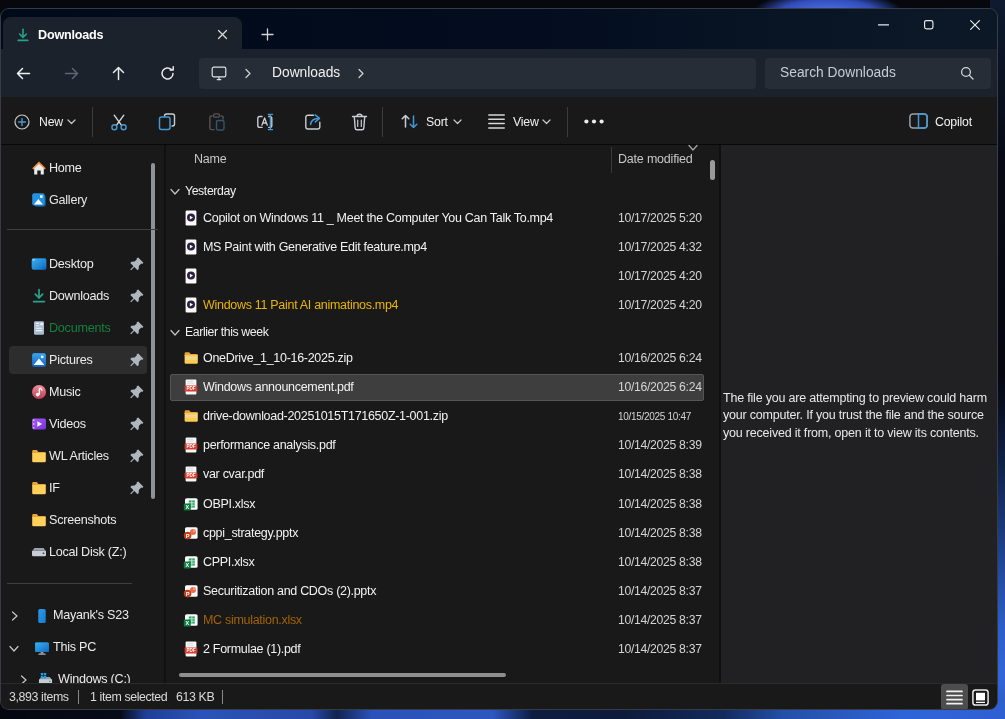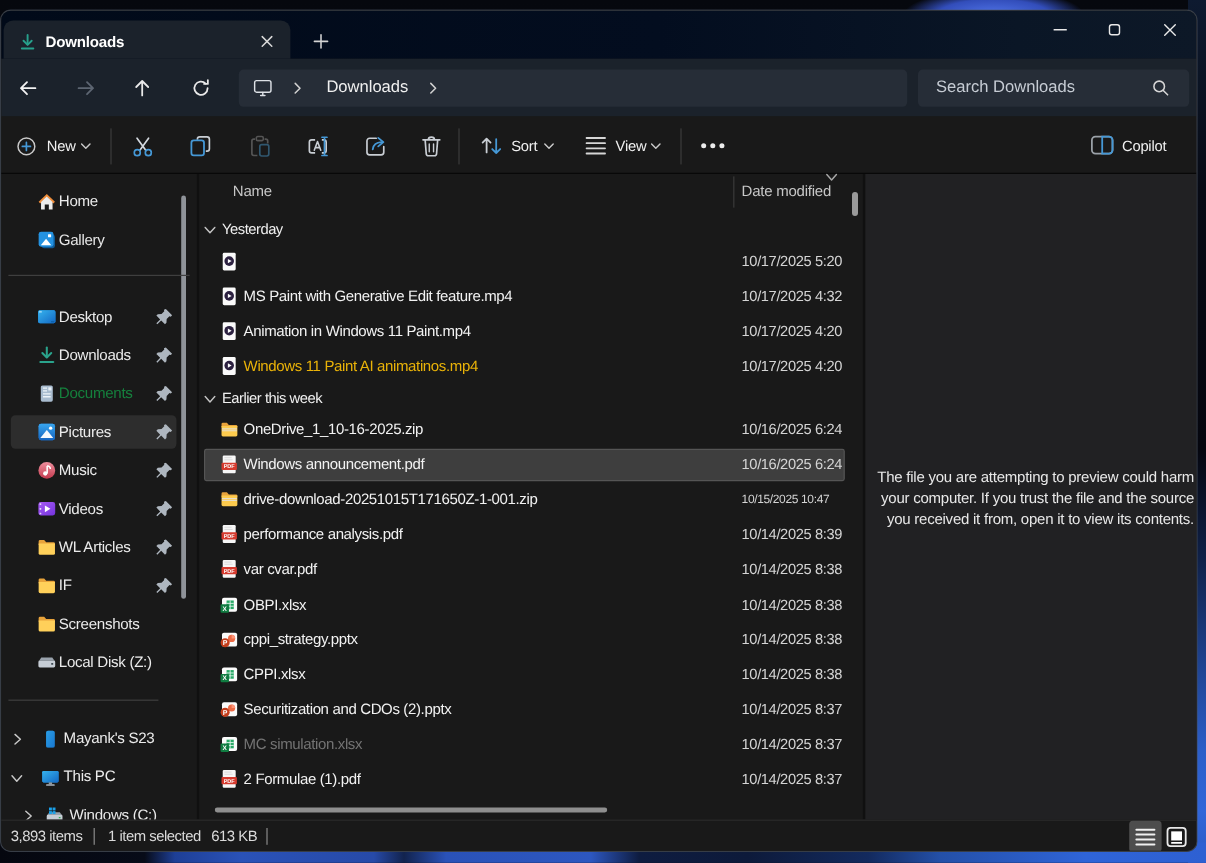--- a/index.html
+++ b/index.html
@@ -306,34 +306,34 @@
     <div class="ab" style="left:169px;top:365px;width:534px;height:27px;background:#3e3e3e;border:1px solid #555;border-radius:2px"></div>
     <svg class="ab" style="left:169px;top:179px" width="10" height="7" viewBox="0 0 10 7" fill="none" stroke="#c4c4c4" stroke-width="1.2" stroke-linecap="round" stroke-linejoin="round">
       <path d="M1 1.5 5 6 9 1.5"></path>
     </svg>
     <div class="txt" style="left:184px;top:174px;font-size:12.3px;letter-spacing:-0.4px;line-height:16px">Yesterday</div>
     <svg class="ab" style="left:182px;top:201px" width="16" height="16" viewBox="0 0 16 16">
       <rect x="2.6" y="0.6" width="10.8" height="14.8" rx="1.2" fill="#fafafa"></rect>
       <circle cx="8" cy="7.6" r="4" fill="#2c2140"></circle>
       <path d="M6.9 5.8 10 7.6 6.9 9.4z" fill="#fff"></path>
     </svg>
+    <div class="txt" style="left:202px;top:201px;font-size:12.5px;letter-spacing:-0.3px;line-height:16px;color:#f2f2f2">Copilot on Windows 11 _ Meet the Computer You Can Talk To.mp4</div>
     <div class="txt" style="left:617px;top:202px;font-size:12.2px;letter-spacing:-0.3px;line-height:15px;color:#d4d4d4;width:87px;overflow:hidden">10/17/2025 5:20</div>
     <svg class="ab" style="left:182px;top:230px" width="16" height="16" viewBox="0 0 16 16">
       <rect x="2.6" y="0.6" width="10.8" height="14.8" rx="1.2" fill="#fafafa"></rect>
       <circle cx="8" cy="7.6" r="4" fill="#2c2140"></circle>
       <path d="M6.9 5.8 10 7.6 6.9 9.4z" fill="#fff"></path>
     </svg>
     <div class="txt" style="left:202px;top:230px;font-size:12.5px;letter-spacing:-0.3px;line-height:16px;color:#f2f2f2">MS Paint with Generative Edit feature.mp4</div>
     <div class="txt" style="left:617px;top:231px;font-size:12.2px;letter-spacing:-0.3px;line-height:15px;color:#d4d4d4;width:87px;overflow:hidden">10/17/2025 4:32</div>
     <svg class="ab" style="left:182px;top:259px" width="16" height="16" viewBox="0 0 16 16">
       <rect x="2.6" y="0.6" width="10.8" height="14.8" rx="1.2" fill="#fafafa"></rect>
       <circle cx="8" cy="7.6" r="4" fill="#2c2140"></circle>
       <path d="M6.9 5.8 10 7.6 6.9 9.4z" fill="#fff"></path>
     </svg>
-    <div class="txt" style="left:202px;top:259px;font-size:12.5px;letter-spacing:-0.3px;line-height:16px;color:#f2f2f2">Animation in Windows 11 Paint.mp4</div>
     <div class="txt" style="left:617px;top:260px;font-size:12.2px;letter-spacing:-0.3px;line-height:15px;color:#d4d4d4;width:87px;overflow:hidden">10/17/2025 4:20</div>
     <svg class="ab" style="left:182px;top:288px" width="16" height="16" viewBox="0 0 16 16">
       <rect x="2.6" y="0.6" width="10.8" height="14.8" rx="1.2" fill="#fafafa"></rect>
       <circle cx="8" cy="7.6" r="4" fill="#2c2140"></circle>
       <path d="M6.9 5.8 10 7.6 6.9 9.4z" fill="#fff"></path>
     </svg>
     <div class="txt" style="left:202px;top:288px;font-size:12.5px;letter-spacing:-0.3px;line-height:16px;color:#eab308">Windows 11 Paint AI animatinos.mp4</div>
     <div class="txt" style="left:617px;top:289px;font-size:12.2px;letter-spacing:-0.3px;line-height:15px;color:#d4d4d4;width:87px;overflow:hidden">10/17/2025 4:20</div>
     <svg class="ab" style="left:169px;top:320px" width="10" height="7" viewBox="0 0 10 7" fill="none" stroke="#c4c4c4" stroke-width="1.2" stroke-linecap="round" stroke-linejoin="round">
       <path d="M1 1.5 5 6 9 1.5"></path>
@@ -413,33 +413,33 @@
     </svg>
     <div class="txt" style="left:202px;top:574px;font-size:12.5px;letter-spacing:-0.3px;line-height:16px;color:#f2f2f2">Securitization and CDOs (2).pptx</div>
     <div class="txt" style="left:617px;top:575px;font-size:12.2px;letter-spacing:-0.3px;line-height:15px;color:#d4d4d4;width:87px;overflow:hidden">10/14/2025 8:37</div>
     <svg class="ab" style="left:182px;top:603px" width="16" height="16" viewBox="0 0 16 16">
       <rect x="2" y="2.2" width="12.6" height="11.6" rx="1.6" fill="#fbfbfb"></rect>
       <rect x="5.8" y="4.4" width="6" height="7.2" fill="#28a866"></rect>
       <path d="M5.8 6.8h6M5.8 9.2h6M8.8 4.4v7.2" stroke="#e8f6ee" stroke-width="0.7"></path>
       <rect x="0.8" y="7.6" width="7" height="7" rx="1" fill="#107c41"></rect>
       <text x="4.3" y="12.9" font-family="Liberation Sans" font-size="5.4" font-weight="bold" fill="#fff" text-anchor="middle">X</text>
     </svg>
-    <div class="txt" style="left:202px;top:603px;font-size:12.5px;letter-spacing:-0.3px;line-height:16px;color:#737373">MC simulation.xlsx</div>
+    <div class="txt" style="left:202px;top:603px;font-size:12.5px;letter-spacing:-0.3px;line-height:16px;color:#a16207">MC simulation.xlsx</div>
     <div class="txt" style="left:617px;top:604px;font-size:12.2px;letter-spacing:-0.3px;line-height:15px;color:#d4d4d4;width:87px;overflow:hidden">10/14/2025 8:37</div>
     <svg class="ab" style="left:182px;top:632px" width="16" height="16" viewBox="0 0 16 16">
       <rect x="2.6" y="0.6" width="10.8" height="14.8" rx="1" fill="#f6f6f6"></rect>
       <path d="M4 2.4h6M4 4.2h6.8" stroke="#d9d9d9" stroke-width="0.8"></path>
       <rect x="1.6" y="6.6" width="12.8" height="6" rx="0.8" fill="#d63b2f"></rect>
       <text x="8" y="11.2" font-family="Liberation Sans" font-size="4.6" font-weight="bold" fill="#fff" text-anchor="middle">PDF</text>
     </svg>
     <div class="txt" style="left:202px;top:632px;font-size:12.5px;letter-spacing:-0.3px;line-height:16px;color:#f2f2f2">2 Formulae (1).pdf</div>
     <div class="txt" style="left:617px;top:633px;font-size:12.2px;letter-spacing:-0.3px;line-height:15px;color:#d4d4d4;width:87px;overflow:hidden">10/14/2025 8:37</div>
     <div class="ab" style="left:709px;top:151px;width:4.5px;height:20px;background:#9a9a9a;border-radius:2.5px"></div>
     <div class="ab" style="left:178px;top:664px;width:327px;height:4px;background:#8f8f8f;border-radius:2px"></div>
-    <div class="ab" style="left:722px;top:381px;width:272px;text-align:right;font-size:12.5px;letter-spacing:-0.2px;line-height:17.4px;color:#e8e8e8;white-space:nowrap">The file you are attempting to preview could harm<br>your computer. If you trust the file and the source<br>you received it from, open it to view its contents.</div>
+    <div class="ab" style="left:722px;top:381px;width:272px;text-align:left;font-size:12.5px;letter-spacing:-0.2px;line-height:17.4px;color:#e8e8e8;white-space:nowrap">The file you are attempting to preview could harm<br>your computer. If you trust the file and the source<br>you received it from, open it to view its contents.</div>
     <div class="ab" style="left:0;top:674px;width:100%;height:28px;background:#191919;border-top:1px solid #2b2b2b"></div>
     <div class="txt" style="left:8px;top:681px;font-size:12.4px;letter-spacing:-0.4px;color:#dadada">3,893 items</div>
     <div class="ab" style="left:77px;top:681px;width:1px;height:14px;background:#8a8a8a"></div>
     <div class="txt" style="left:89px;top:681px;font-size:12.4px;letter-spacing:-0.4px;color:#dadada">1 item selected</div>
     <div class="txt" style="left:175px;top:681px;font-size:12.4px;letter-spacing:-0.4px;color:#dadada">613 KB</div>
     <div class="ab" style="left:221px;top:681px;width:1px;height:14px;background:#8a8a8a"></div>
     <div class="ab" style="left:940px;top:675px;width:27px;height:26px;background:#4d4d4d;border-radius:3px"></div>
     <svg class="ab" style="left:945px;top:681px" width="17" height="15" viewBox="0 0 17 15" fill="none" stroke="#f0f0f0" stroke-width="1.7" stroke-linecap="round">
       <path d="M1 1.4h15M1 5.5h15M1 9.6h15M1 13.7h15"></path>
     </svg>

